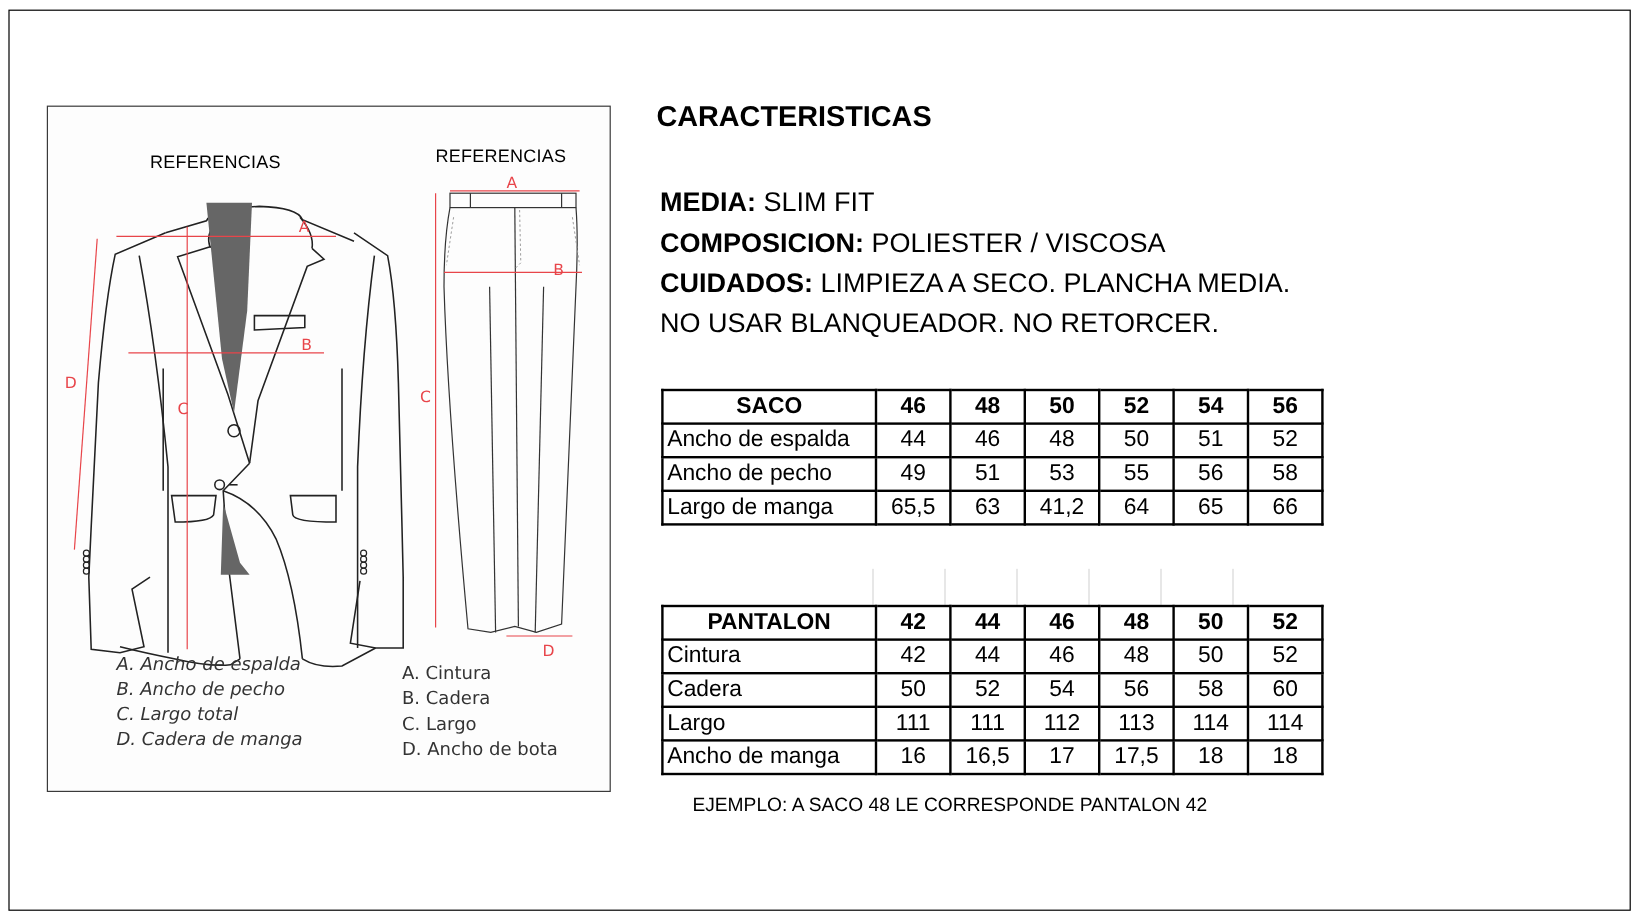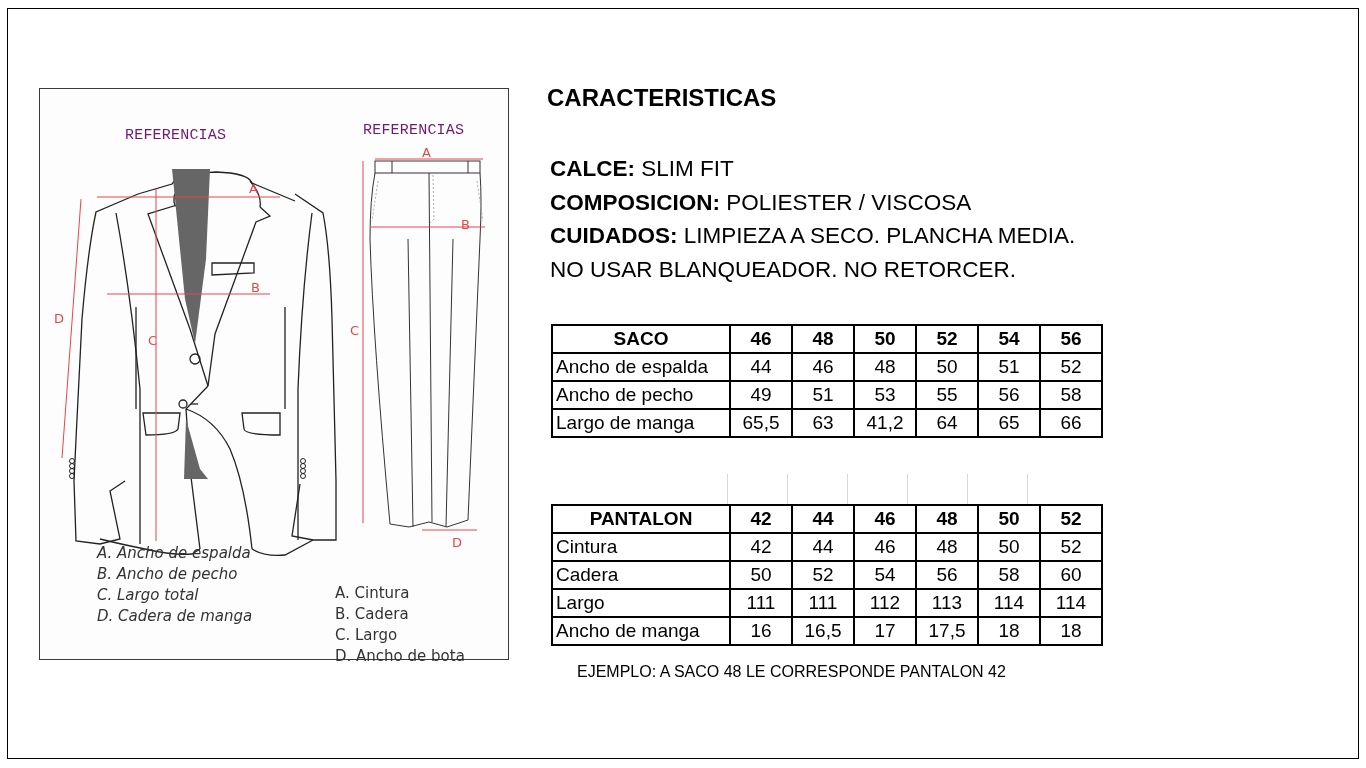--- a/index.html
+++ b/index.html
@@ -1,20 +1,20 @@
 <!DOCTYPE html>
 <html><head>
   <meta charset="utf-8">
   <style>
     html, body { margin: 0; padding: 0; background: #ffffff; }
     body { width: 1366px; height: 768px; position: relative; overflow: hidden; font-family: "Liberation Sans", sans-serif; color: #000; }
     .frame { position: absolute; left: 7px; top: 8px; width: 1352px; height: 751px; border: 1px solid #000; box-sizing: border-box; background: #fff; }
     .figure { position: absolute; left: 39px; top: 88px; width: 470px; height: 572px; border: 1.5px solid #3a3a3a; box-sizing: border-box; background: #fdfdfd; }
     .figure svg { position: absolute; left: 0; top: 0; }
-    .ref-title { position: absolute; font-family: Liberation Mono, monospace; font-size: 15px; color: #701a75; letter-spacing: 0.2px; }
+    .ref-title { position: absolute; font-family: Liberation Sans, sans-serif; font-size: 15px; color: #000000; letter-spacing: 0.2px; }
     .legend { position: absolute; font-family: "DejaVu Sans", sans-serif; font-size: 15px; color: #333; line-height: 21px; }
     .legend div { white-space: nowrap; }
     .title { position: absolute; left: 547px; top: 84px; font-size: 24px; font-weight: bold; }
     .attrs { position: absolute; left: 550px; top: 152px; font-size: 22.5px; line-height: 33.5px; }
     .attrs b { font-weight: bold; }
     table.sizes { position: absolute; border-collapse: collapse; font-size: 19px; }
     table.sizes td { border: 2px solid #000; height: 26px; padding: 0 3px; text-align: center; white-space: nowrap; }
     table.sizes td.label { text-align: left; width: 170px; }
     table.sizes td.num { width: 54px; }
     table.sizes tr.head td { font-weight: bold; }
@@ -121,31 +121,31 @@
 
   <div class="ref-title" style="left:85px; top:38px;">REFERENCIAS</div>
   <div class="ref-title" style="left:323px; top:33px;">REFERENCIAS</div>
 
   <div class="legend" style="left:57px; top:454px;font-style:italic;">
     <div>A. Ancho de espalda</div>
     <div>B. Ancho de pecho</div>
     <div>C. Largo total</div>
     <div>D. Cadera de manga</div>
   </div>
-  <div class="legend" style="left:295px; top:462px;margin-top:32px;">
+  <div class="legend" style="left:295px; top:462px;">
     <div>A. Cintura</div>
     <div>B. Cadera</div>
     <div>C. Largo</div>
     <div>D. Ancho de bota</div>
   </div>
 </div>
 
 <div class="title">CARACTERISTICAS</div>
 <div class="attrs">
-  <div><b>CALCE:</b> <span>SLIM FIT</span></div>
+  <div><b>MEDIA:</b> <span>SLIM FIT</span></div>
   <div><b>COMPOSICION:</b> <span>POLIESTER / VISCOSA</span></div>
   <div><b>CUIDADOS:</b> <span>LIMPIEZA A SECO. PLANCHA MEDIA.</span></div>
   <div><span>NO USAR BLANQUEADOR. NO RETORCER.</span></div>
 </div>
 
 <table class="sizes" style="left:551px; top:324px;">
   <tbody>
       <tr class="head">
     <td class="label">SACO</td>
     <td class="num">46</td>

